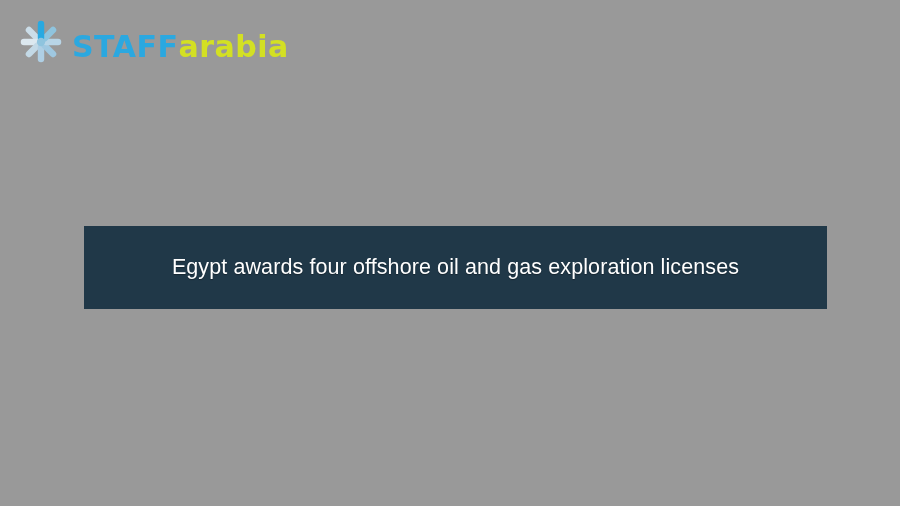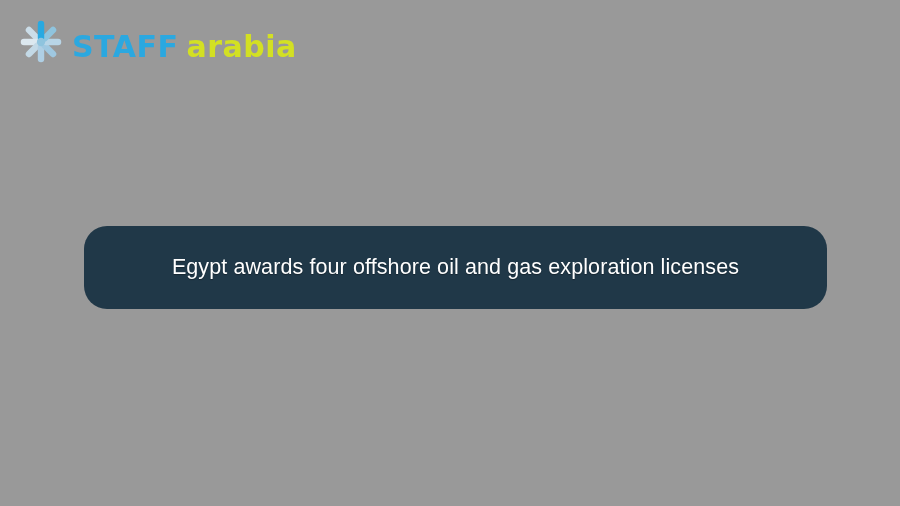--- a/index.html
+++ b/index.html
@@ -37,21 +37,21 @@
   }
   #logo-mark {
     width: 46px;
     height: 46px;
     flex: 0 0 46px;
     display: block;
   }
   #logo-wordmark {
     display: flex;
     align-items: baseline;
-    gap: 8px;
+    gap: 0px;
     line-height: 1;
     margin-left: 2px;
     margin-top: 2px;
   }
   .word {
     font-family: "DejaVu Sans", sans-serif;
     font-size: 30px;
     font-weight: 700;
     letter-spacing: 0.5px;
     line-height: 1;
@@ -74,21 +74,20 @@
     left: 84px;
     top: 226px;
     width: 743px;
     height: 83px;
     background: #203848;
     display: flex;
     align-items: center;
     justify-content: center;
     box-sizing: border-box;
     padding: 0 18px;
-    border-radius: 23px;
   }
   #title-text {
     color: #FFFFFF;
     font-family: "Liberation Sans", sans-serif;
     font-size: 21.5px;
     font-weight: 400;
     letter-spacing: 0.1px;
     line-height: 1.25;
     text-align: center;
     white-space: nowrap;

